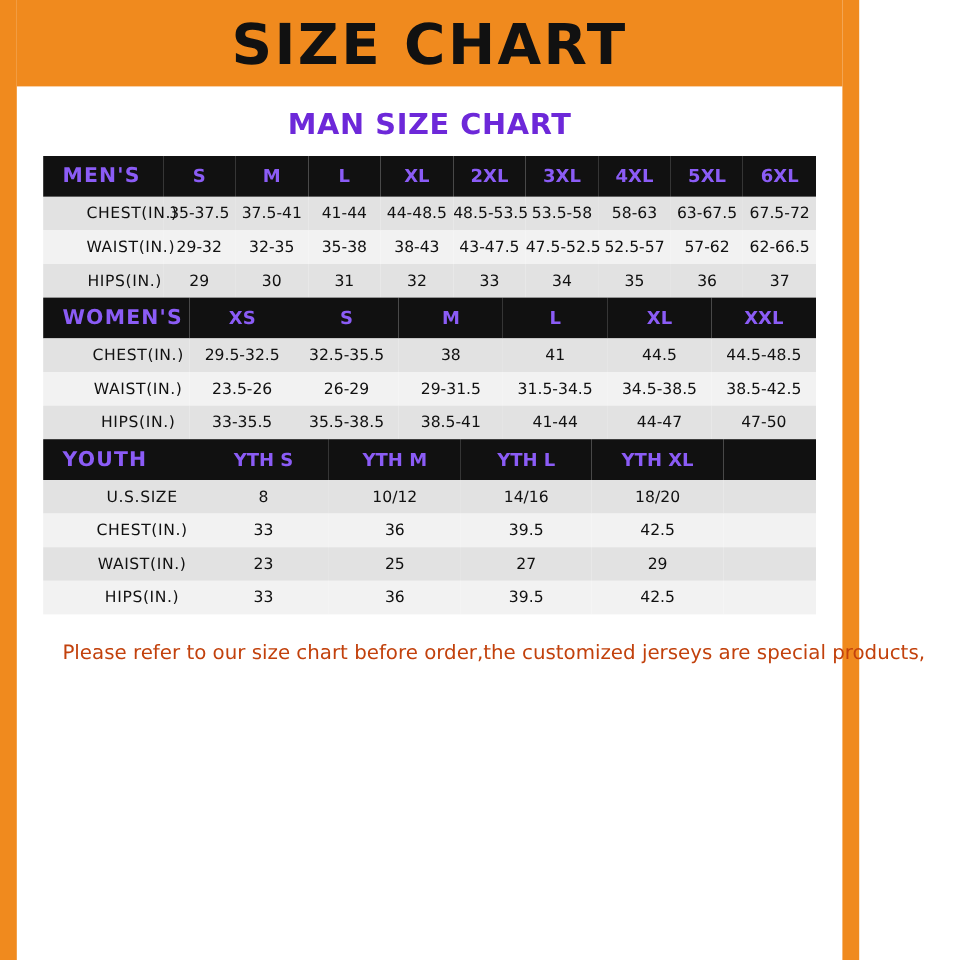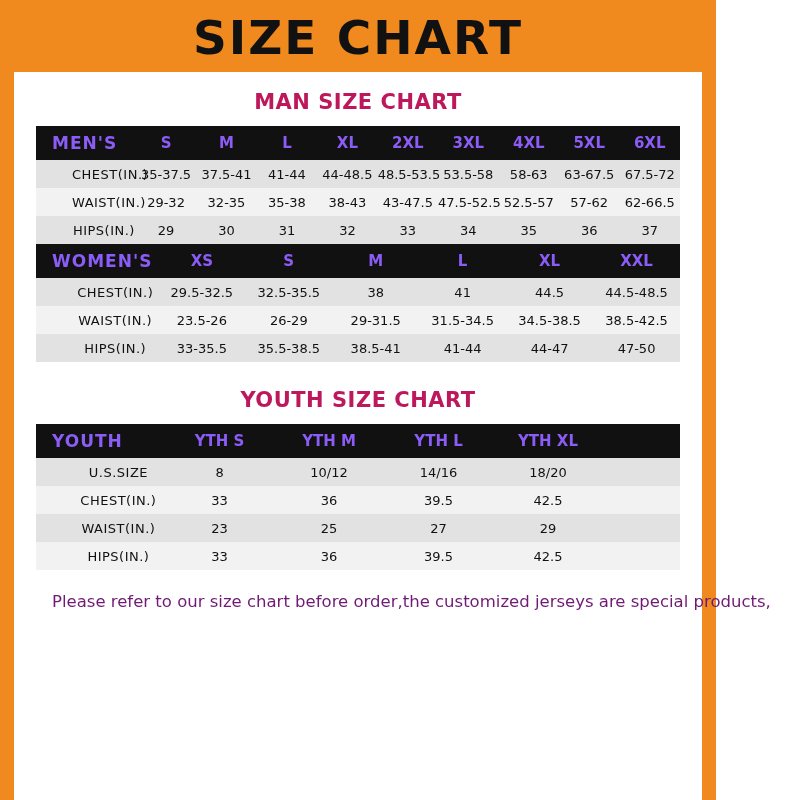--- a/index.html
+++ b/index.html
@@ -38,22 +38,22 @@
     line-height: 1;
     margin-top: 2px;
   }
   .content {
     padding: 0 22px;
     box-sizing: border-box;
   }
   .section-title {
     text-align: center;
     font-weight: bold;
-    font-size: 21px;
-    color: #be185d;
+    font-size: 24px;
+    color: #6d28d9;
     letter-spacing: 0.5px;
   }
   .t-man { margin: 18px 0 12px 0; }
   .t-women { margin: 24px 0 12px 0; }
   .t-youth { margin: 26px 0 12px 0; }
 
   table.chart {
     width: 100%;
     border-collapse: collapse;
     table-layout: fixed;
@@ -94,21 +94,21 @@
   
   .man col.c0 { width: 15.5%; }
   .women col.c0 { width: 19%; }
   .youth col.c0 { width: 20%; }
   .youth col.pad { width: 12%; }
 
   .footer-note {
     margin-top: 20px;
     padding: 0 16px;
     text-align: left;
-    color: #701a75;
+    color: #c2410c;
     font-size: 16.5px;
     line-height: 1.45;
     font-family: "DejaVu Sans", sans-serif;
   }
   .footer-note div { white-space: nowrap; }
 </style>
 </head>
 <body>
 
 <div class="page">
@@ -234,21 +234,20 @@
           <td>33-35.5</td>
           <td>35.5-38.5</td>
           <td>38.5-41</td>
           <td>41-44</td>
           <td>44-47</td>
           <td>47-50</td>
         </tr>
       </tbody>
     </table>
 
-    <div class="section-title t-youth">YOUTH SIZE CHART</div>
 
     <table class="chart youth">
       <colgroup>
         <col class="c0">
           <col>
           <col>
           <col>
           <col>
           <col class="pad">
       </colgroup>

